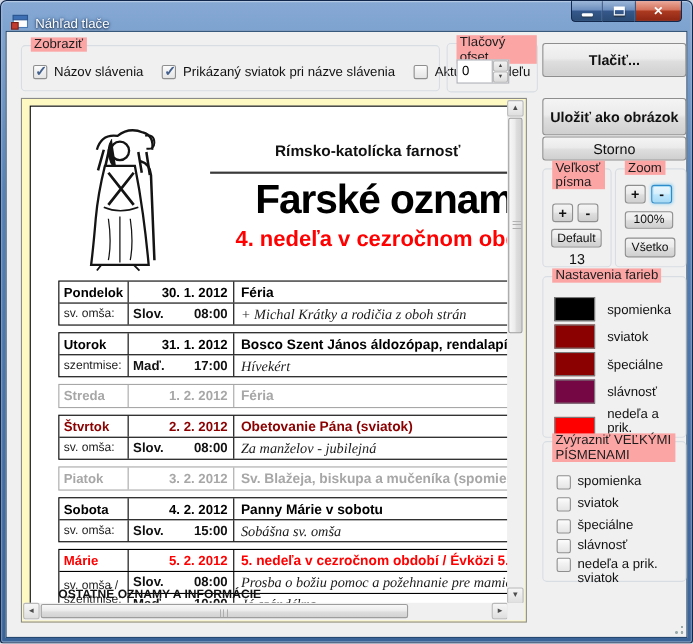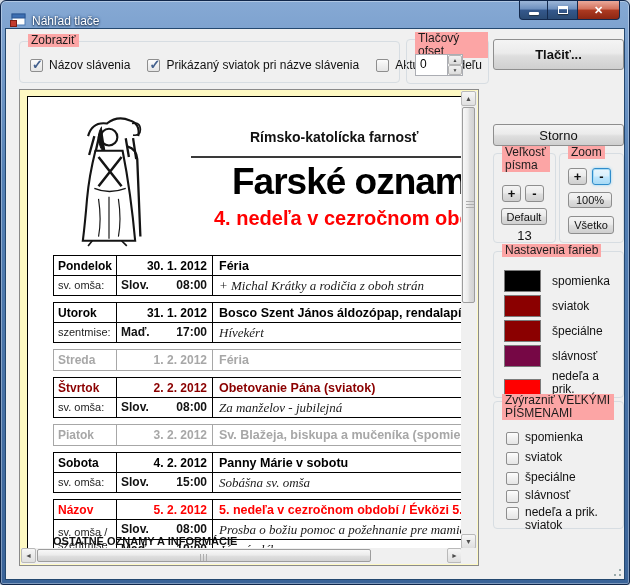--- a/index.html
+++ b/index.html
@@ -268,21 +268,21 @@
                         <span>Slov.</span>
                         <span>15:00</span>
                       </span>
                       <span class="c3">Sobášna sv. omša</span>
                     </div>
                   </div>
                 </div>
               </div>
               <div class="day-block" style="--bc: #000; --dc: #FF0000;">
                 <div class="dh has-b">
-                  <span class="c1">Názov</span>
+                  <span class="c1">Márie</span>
                   <span class="c2 cell2">5. 2. 2012</span>
                   <span class="c3">5. nedeľa v cezročnom období / Évközi 5. Vasárnap</span>
                 </div>
                 <div class="mass-area">
                   <div class="mlab">
                     <span>sv. omša /</span>
                     <span>szentmise:</span>
                   </div>
                   <div class="mrows">
                     <div class="mrow">
@@ -317,20 +317,21 @@
         <div class="sb-btn" style="left:0;top:0;width:15px;height:15px;">◄</div>
         <div class="sb-thumb" style="left:16px;top:1px;width:334px;height:13px;">
           <span class="grip-h"></span>
         </div>
         <div class="sb-btn" style="left:426px;top:0;width:15px;height:15px;">►</div>
       </div>
       <div class="sb-corner"></div>
     </div>
 
     <div class="btn side-btn bold" style="left:487px;top:10px;width:131px;height:31px;">Tlačiť...</div>
+    <div class="btn side-btn bold" style="left:487px;top:60px;width:131px;height:34px;line-height:15px;">Uložiť ako obrázok</div>
     <div class="btn side-btn" style="left:487px;top:95px;width:131px;height:22px;">Storno</div>
 
     <div class="groupbox" style="left:487px;top:124px;width:63px;height:90px;">
       <span class="caption" style="width:48px;">Veľkosť písma</span>
       <div class="btn bold" style="position:absolute;left:8px;top:31px;width:19px;height:17px;font-size:13px;">+</div>
       <div class="btn bold" style="position:absolute;left:31px;top:31px;width:19px;height:17px;font-size:13px;">-</div>
       <div class="btn" style="position:absolute;left:7px;top:54px;width:46px;height:17px;font-size:11px;">Default</div>
       <div style="position:absolute;left:0;top:74px;width:100%;text-align:center;font-size:13px;color:#111;">13</div>
     </div>
 

